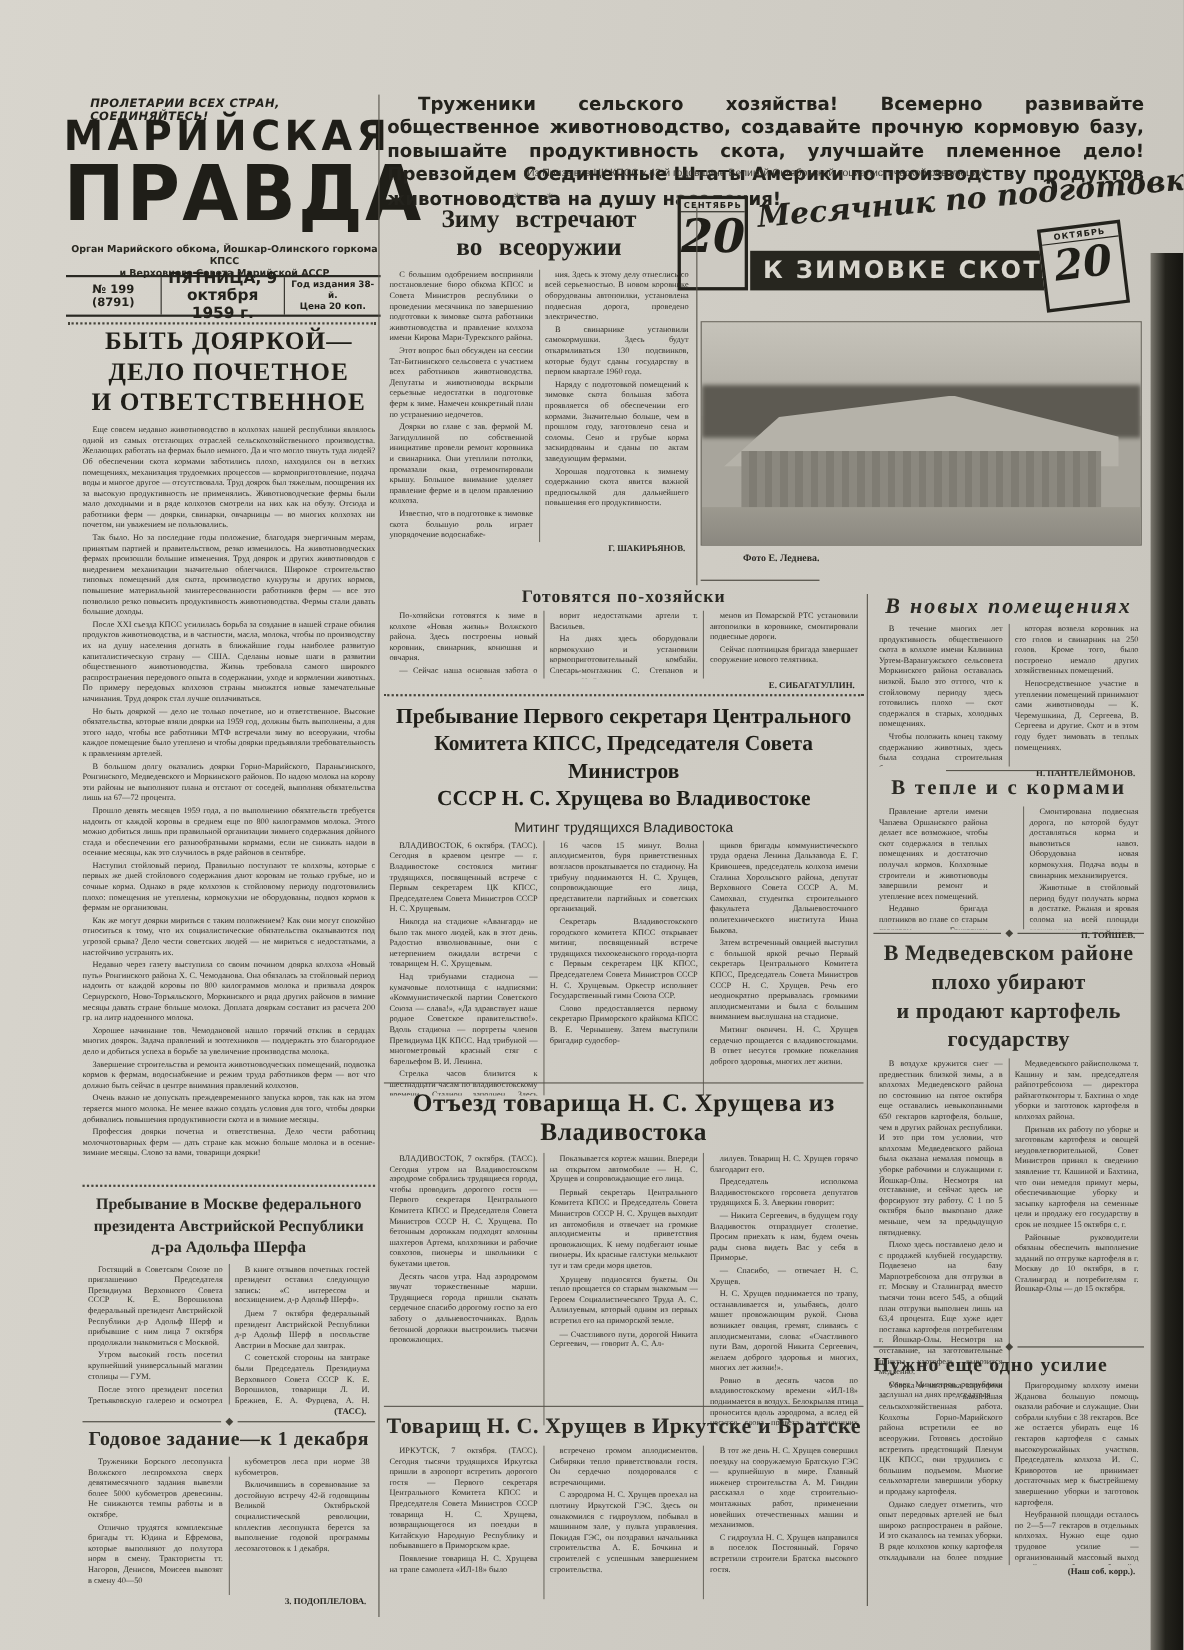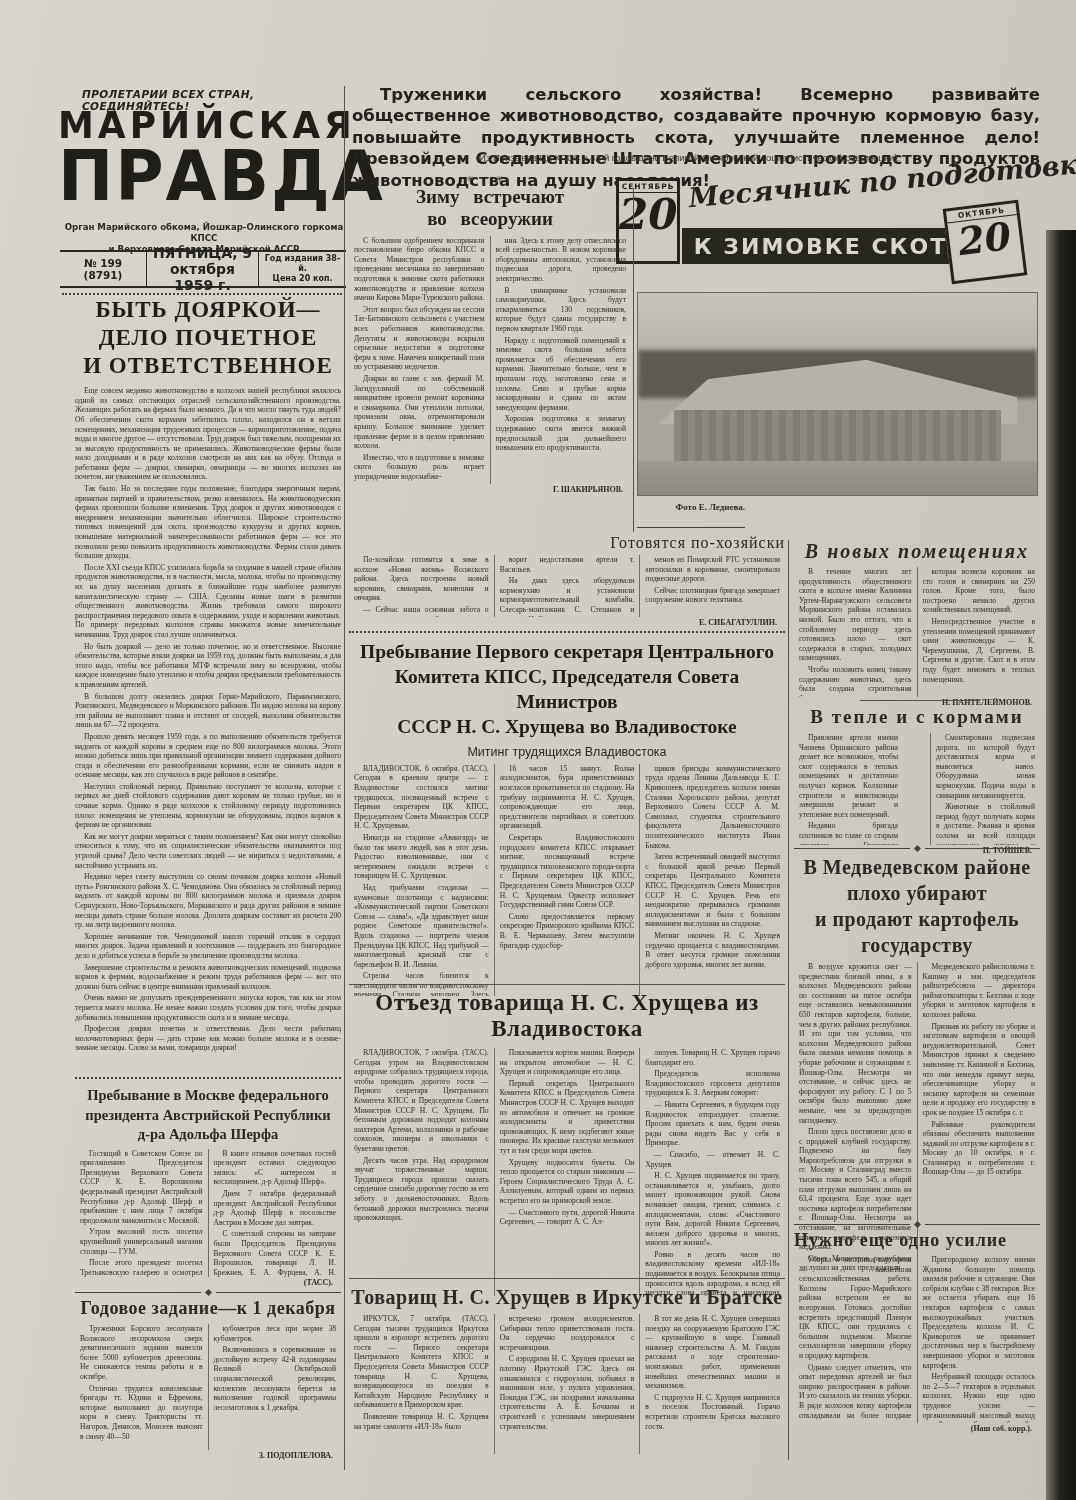--- a/index.html
+++ b/index.html
@@ -75,22 +75,22 @@
   
   .bt{font-size:7.6px;line-height:9.6px;text-align:justify;color:#2e2d26;}
   .bt p{text-indent:9px;margin-bottom:2px;}
   .cols{display:flex;overflow:hidden;}
   .col{flex:1;padding:0 5px;overflow:hidden;}
   .col+.col{border-left:1px solid #6f6c63;}
   .sig{text-align:right;font-weight:bold;font-size:8px;padding-right:8px;margin-top:1px;}
   .stars{text-align:center;font-size:9px;letter-spacing:10px;color:#34332c;margin-bottom:2px;}
 
   .t-editorial{font-size:23px;font-weight:bold;text-align:center;line-height:1.22;letter-spacing:1px;color:#1f1e18;}
-  .t-zimu{font-size:19px;text-align:center;line-height:1.15;word-spacing:9px;color:#23221c;}
-  .t-gotov{font-size:16px;font-weight:normal;text-align:right;letter-spacing:1px;}
+  .t-zimu{font-size:23px;text-align:center;line-height:1.15;word-spacing:9px;color:#23221c;}
+  .t-gotov{font-size:16px;font-weight:bold;text-align:center;letter-spacing:1px;}
   .t-vlad{font-size:19.5px;font-weight:bold;text-align:center;line-height:1.28;color:#1f1e18;}
   .st-vlad{font-family:"Liberation Sans",sans-serif;font-size:12.5px;text-align:center;margin-top:5px;color:#2a2922;}
   .t-otezd{font-size:23px;text-align:center;letter-spacing:.5px;color:#23221c;}
   .t-irk{font-size:20px;font-weight:bold;text-align:center;letter-spacing:.5px;}
   .t-novye{font-size:20px;font-weight:bold;font-style:italic;text-align:center;letter-spacing:2px;}
   .t-teplo{font-size:19px;font-weight:bold;text-align:center;letter-spacing:2px;}
   .t-medved{font-size:20px;font-weight:bold;text-align:center;line-height:1.3;letter-spacing:.5px;}
   .t-usilie{font-size:18px;font-weight:bold;letter-spacing:1px;}
   .t-austria{font-size:14.5px;font-weight:bold;text-align:center;line-height:1.35;}
   .t-godovoe{font-size:18px;text-align:center;letter-spacing:.5px;}

